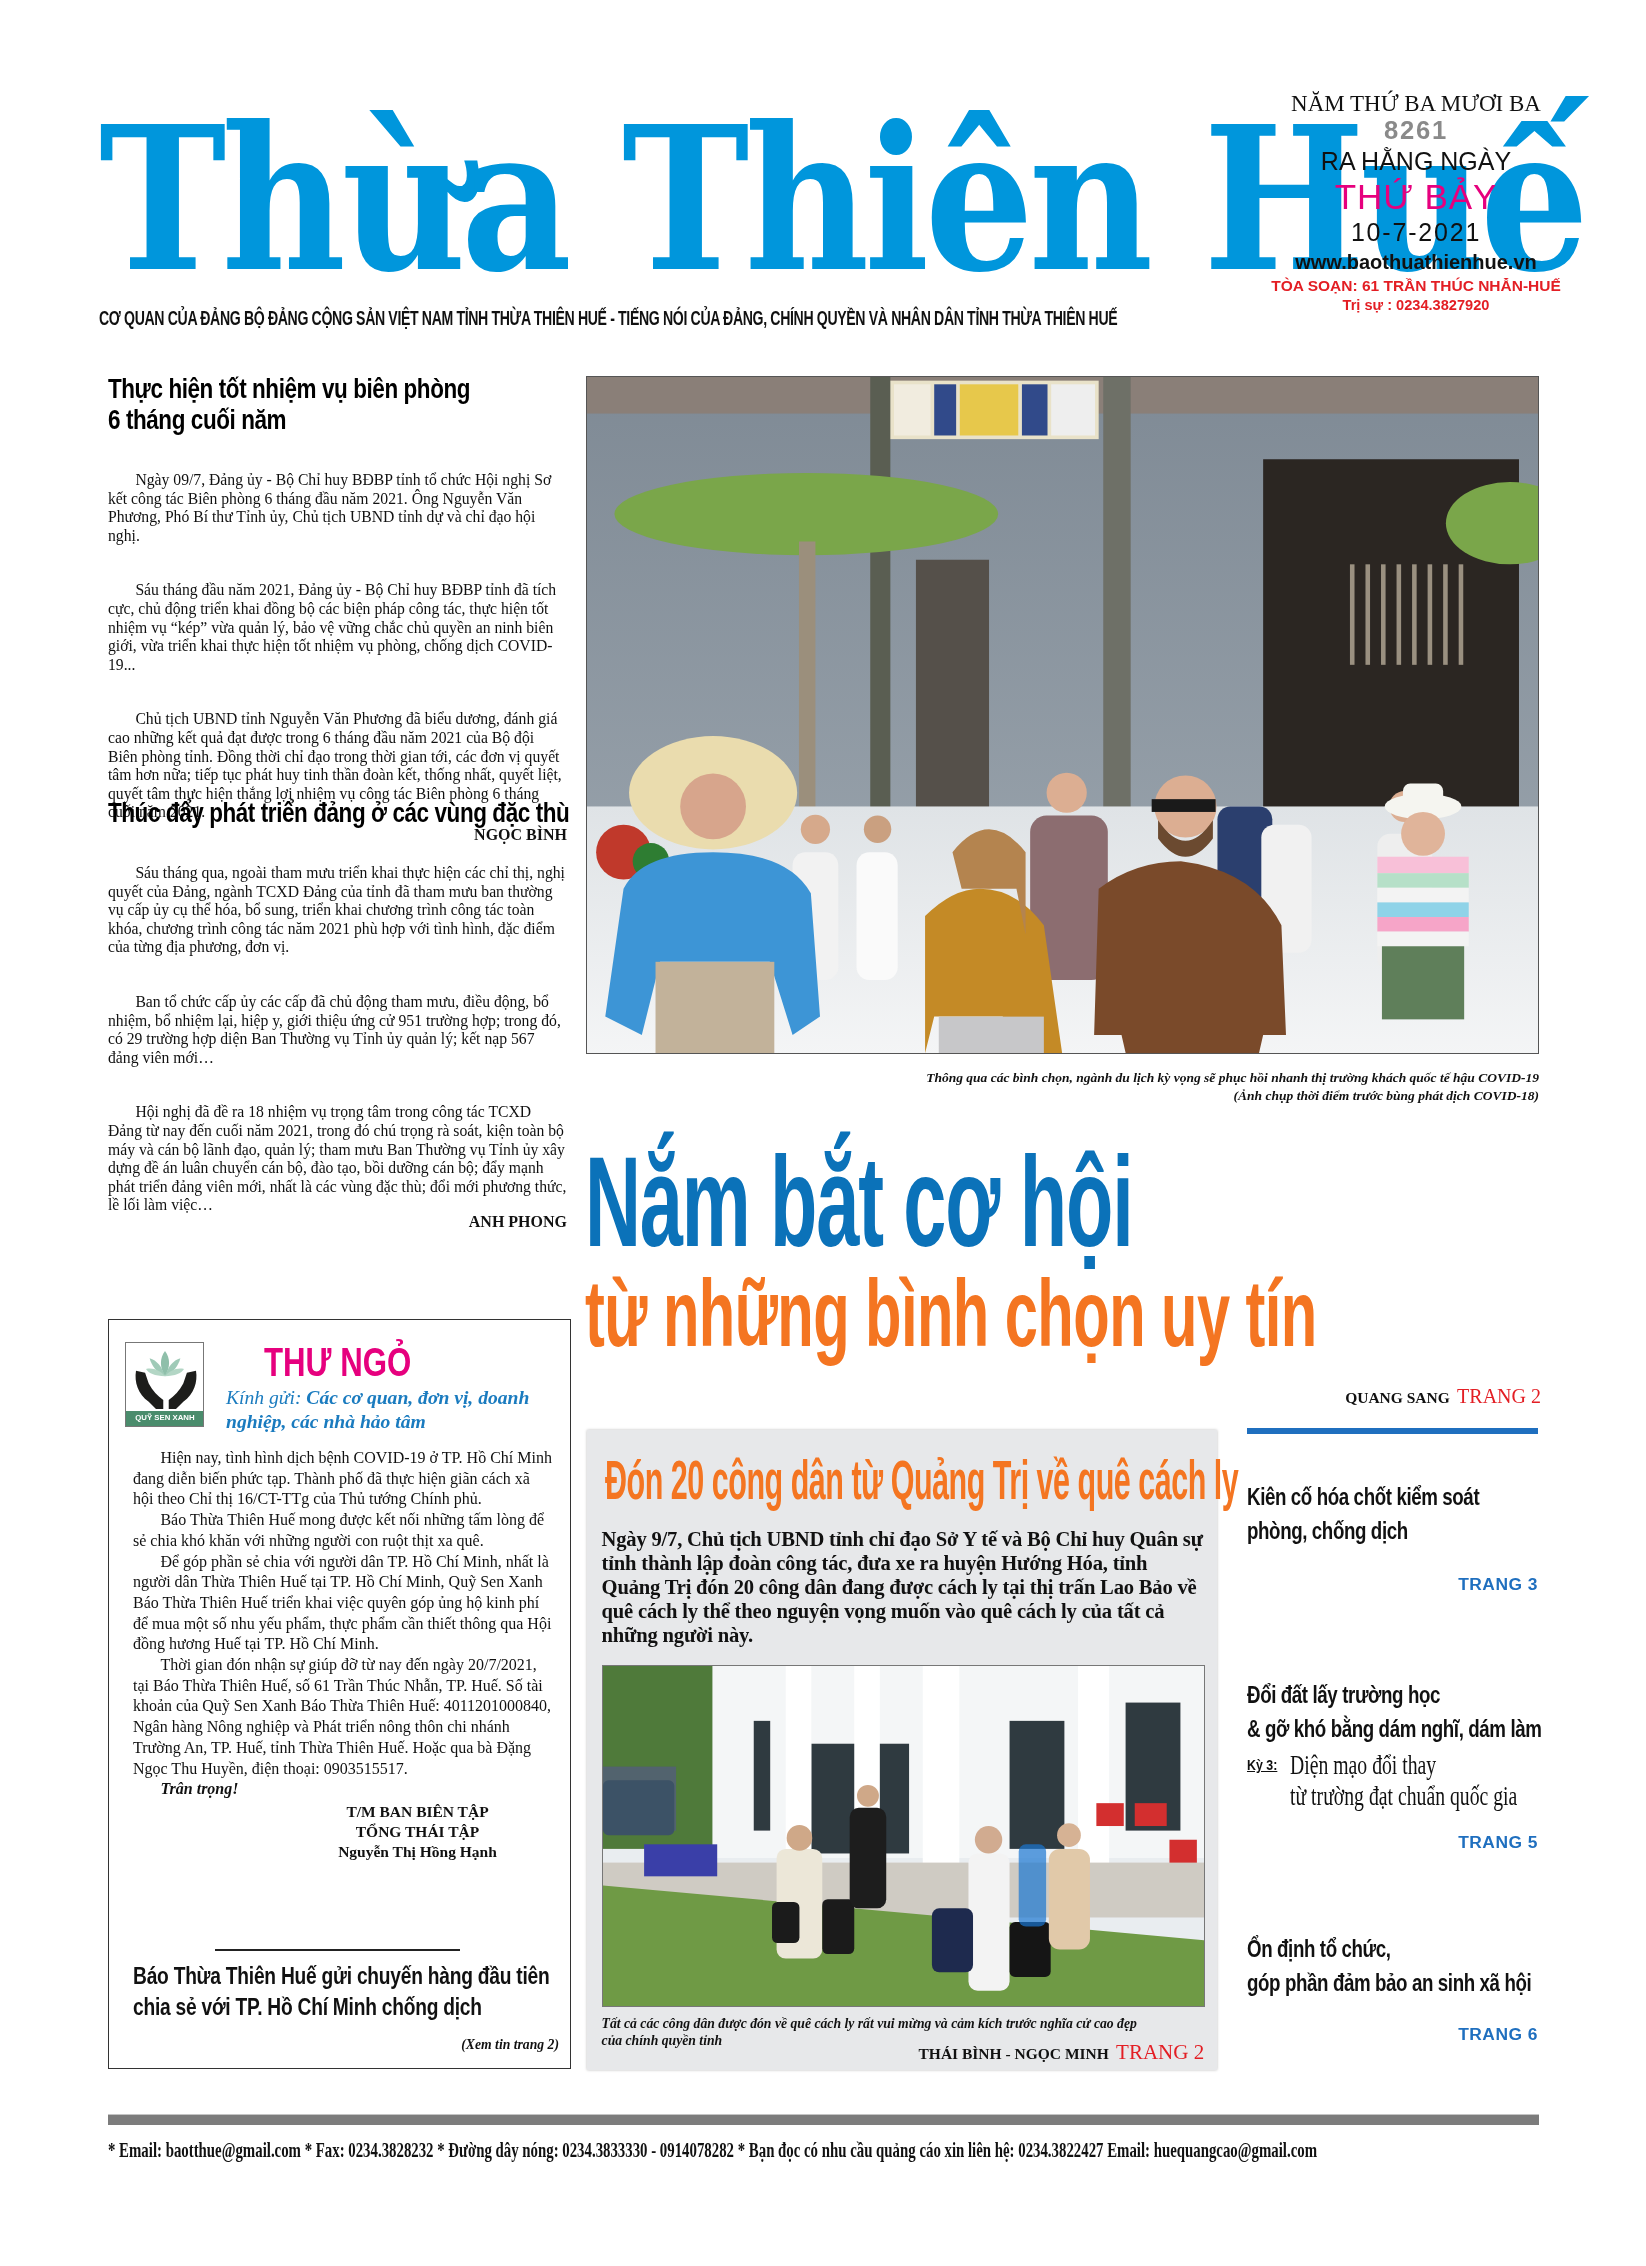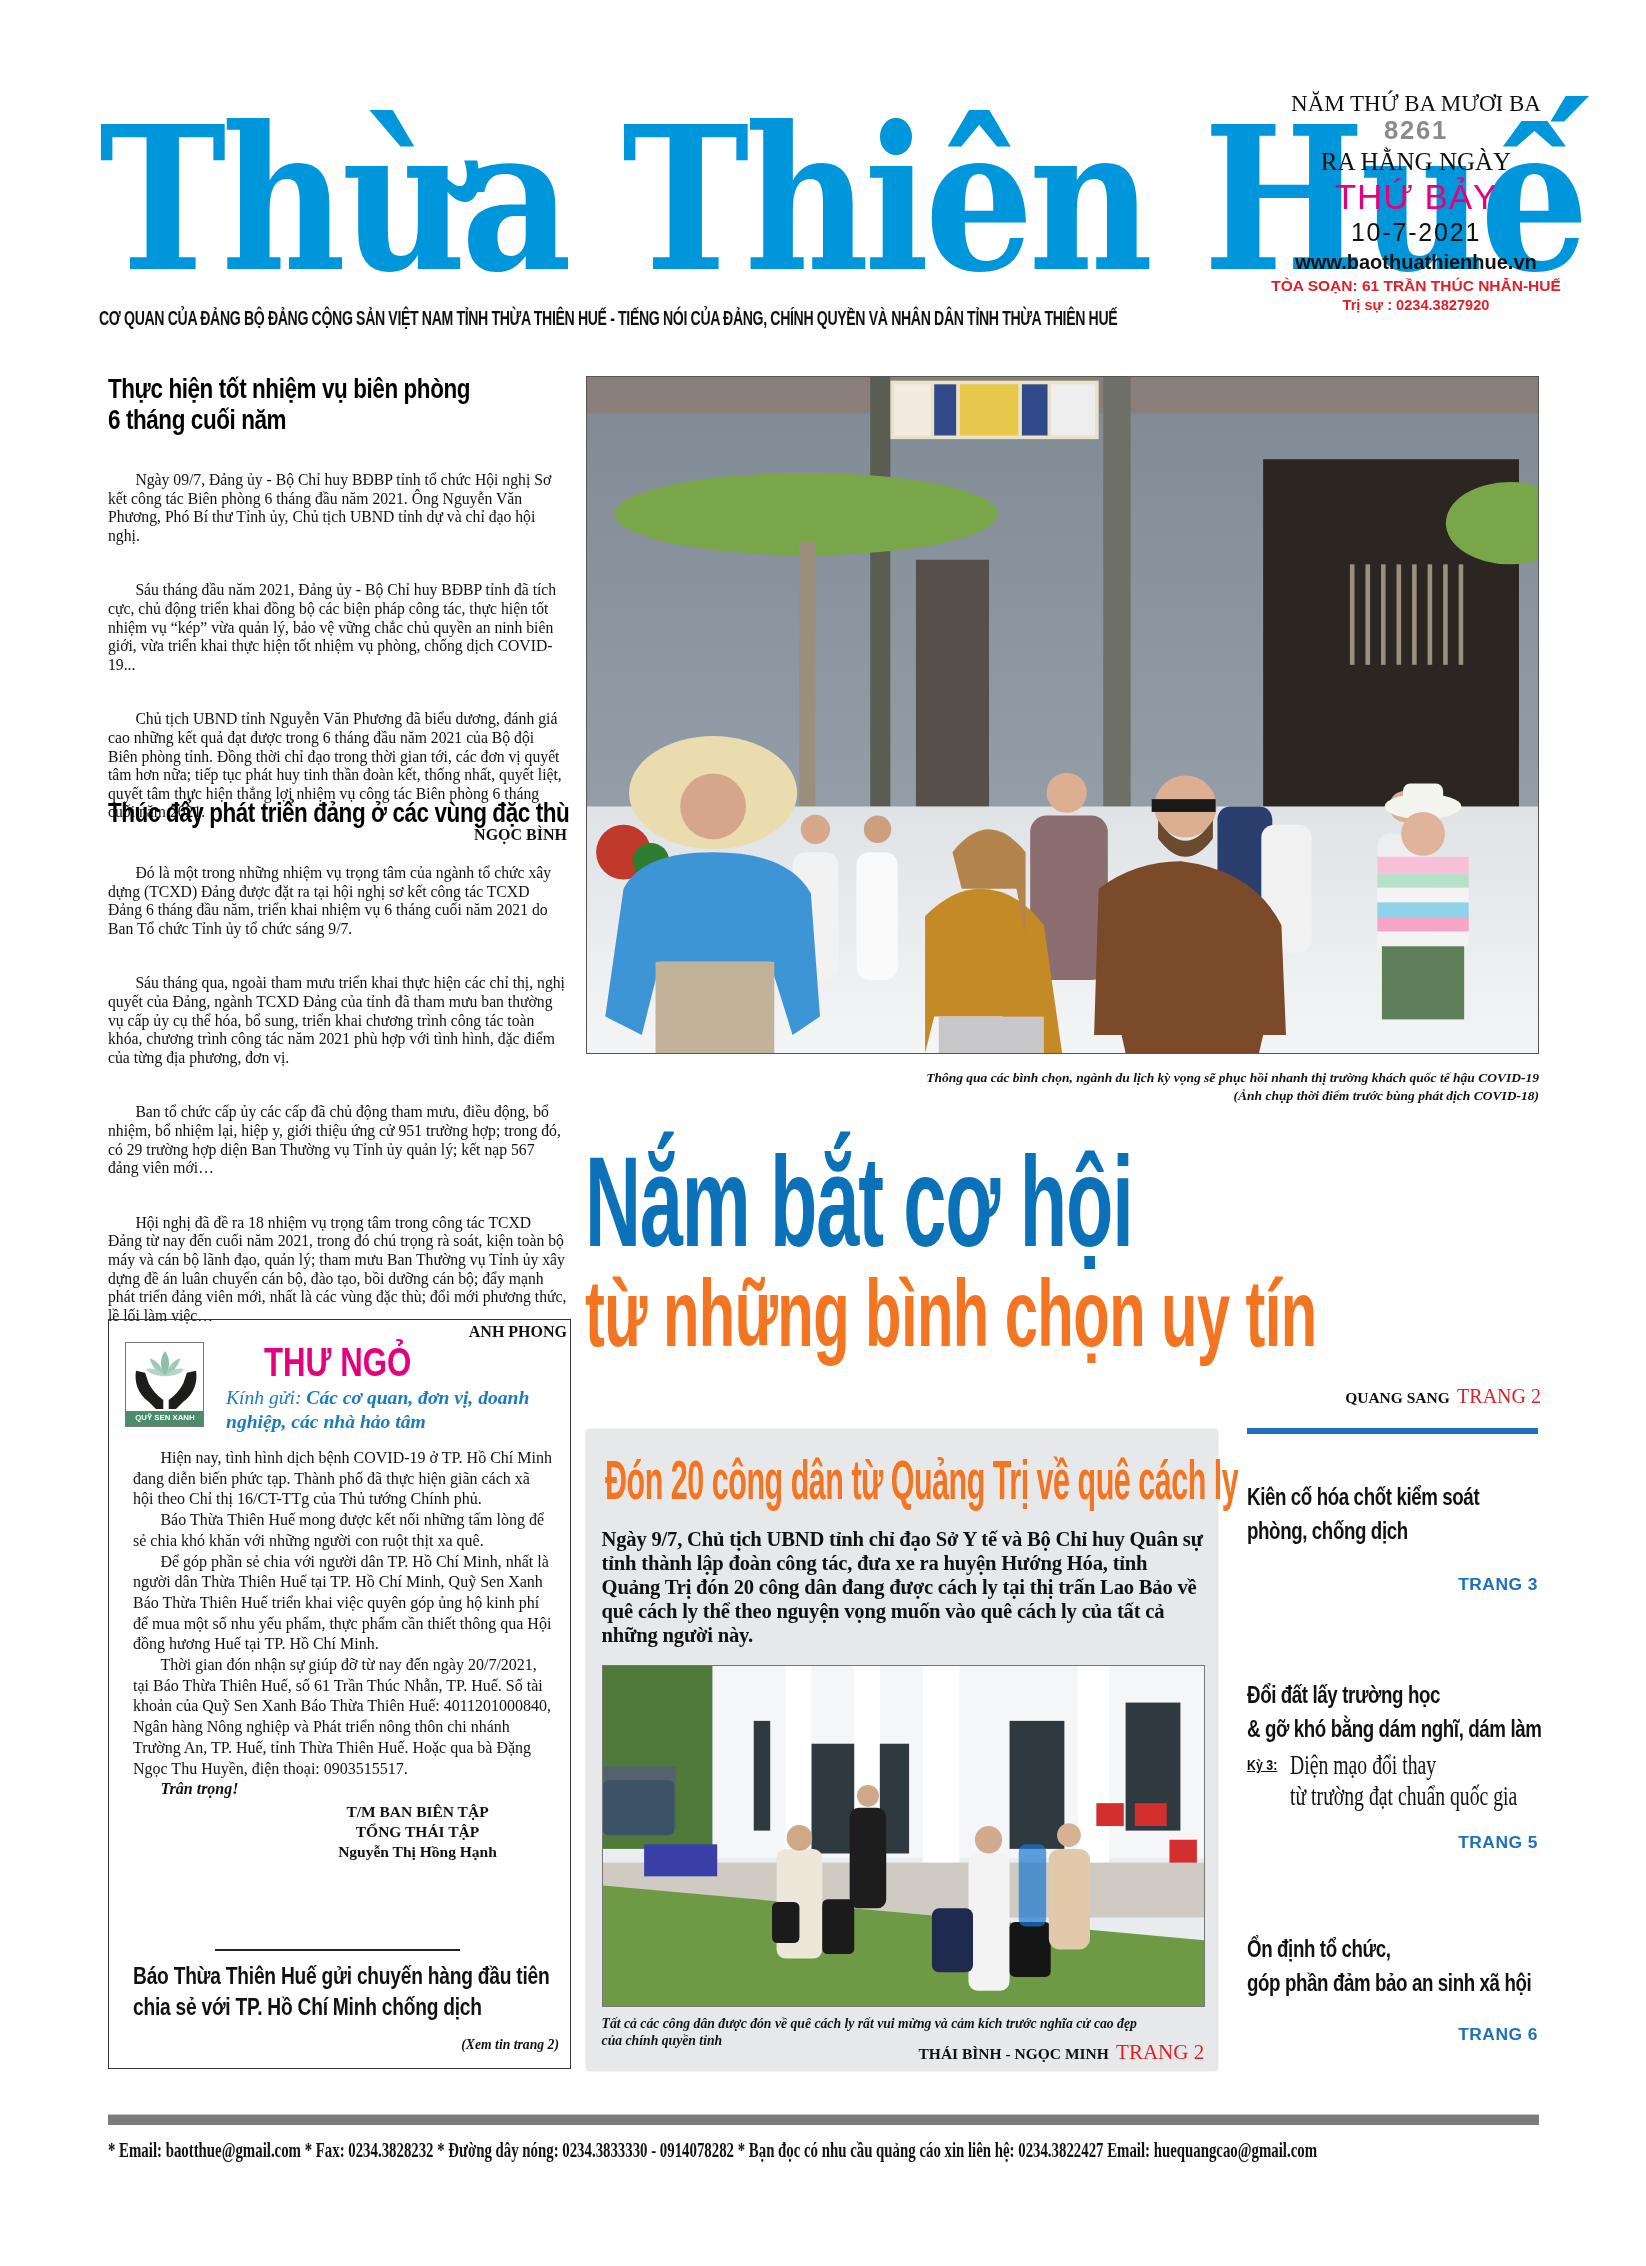--- a/index.html
+++ b/index.html
@@ -17,21 +17,21 @@
   }
   .masthead-tagline {
     left: 99px; top: 307px; width: 1188px;
     font-family: "Liberation Sans", sans-serif; font-weight: bold; font-size: 20px;
     letter-spacing: -0.5px; white-space: nowrap;
     transform: scaleX(0.705); transform-origin: left top;
   }
   .issue-box { left: 1270px; top: 90px; width: 292px; text-align: center; }
   .issue-year { font-family: "Liberation Serif", serif; font-size: 23px; line-height: 27.4px; }
   .issue-number { font-family: "Liberation Sans", sans-serif; font-weight: bold; font-size: 25.6px; color: #8a8a8a; line-height: 27.4px; letter-spacing: 1.8px; }
-  .issue-daily { font-family: Liberation Serif, serif; font-size: 25px; line-height: 33px; }
+  .issue-daily { font-family: Liberation Sans, sans-serif; font-size: 25px; line-height: 33px; }
   .issue-day { font-family: "Liberation Sans", sans-serif; font-weight: normal; font-size: 35px; color: #e6007e; line-height: 38px; letter-spacing: 0.9px; }
   .issue-date { font-family: "Liberation Sans", sans-serif; font-size: 25px; line-height: 33px; letter-spacing: 1.8px; }
   .issue-web { font-family: "Liberation Sans", sans-serif; font-weight: bold; font-size: 20px; line-height: 27.4px; }
   .issue-addr { font-family: "Liberation Sans", sans-serif; font-weight: bold; font-size: 15.5px; color: #e31e24; line-height: 20px; white-space: nowrap; }
   .issue-phone { font-family: "Liberation Sans", sans-serif; font-weight: bold; font-size: 14.6px; color: #e31e24; line-height: 18.3px; }
 
   
   .col-left { left: 108px; width: 459px; }
   .headline-condensed {
     font-family: "Liberation Sans", sans-serif; font-weight: bold; color: #000;
@@ -116,21 +116,20 @@
     <p>Ngày 09/7, Đảng ủy - Bộ Chỉ huy BĐBP tỉnh tổ chức Hội nghị Sơ kết công tác Biên phòng 6 tháng đầu năm 2021. Ông Nguyễn Văn Phương, Phó Bí thư Tỉnh ủy, Chủ tịch UBND tỉnh dự và chỉ đạo hội nghị.</p>
     <p>Sáu tháng đầu năm 2021, Đảng ủy - Bộ Chỉ huy BĐBP tỉnh đã tích cực, chủ động triển khai đồng bộ các biện pháp công tác, thực hiện tốt nhiệm vụ “kép” vừa quản lý, bảo vệ vững chắc chủ quyền an ninh biên giới, vừa triển khai thực hiện tốt nhiệm vụ phòng, chống dịch COVID-19...</p>
     <p>Chủ tịch UBND tỉnh Nguyễn Văn Phương đã biểu dương, đánh giá cao những kết quả đạt được trong 6 tháng đầu năm 2021 của Bộ đội Biên phòng tỉnh. Đồng thời chỉ đạo trong thời gian tới, các đơn vị quyết tâm hơn nữa; tiếp tục phát huy tinh thần đoàn kết, thống nhất, quyết liệt, quyết tâm thực hiện thắng lợi nhiệm vụ công tác Biên phòng 6 tháng cuối năm 2021.</p>
   </div>
   <div class="byline">NGỌC BÌNH</div>
 </div>
 
 <div class="abs col-left" style="top:797px;">
   <div class="headline-condensed">Thúc đẩy phát triển đảng ở các vùng đặc thù</div>
   <div class="body-text" style="margin-top:1.8px;">
-    <p>Đó là một trong những nhiệm vụ trọng tâm của ngành tổ chức xây dựng (TCXD) Đảng được đặt ra tại hội nghị sơ kết công tác TCXD Đảng 6 tháng đầu năm, triển khai nhiệm vụ 6 tháng cuối năm 2021 do Ban Tổ chức Tỉnh ủy tổ chức sáng 9/7.</p>
     <p>Sáu tháng qua, ngoài tham mưu triển khai thực hiện các chỉ thị, nghị quyết của Đảng, ngành TCXD Đảng của tỉnh đã tham mưu ban thường vụ cấp ủy cụ thể hóa, bổ sung, triển khai chương trình công tác toàn khóa, chương trình công tác năm 2021 phù hợp với tình hình, đặc điểm của từng địa phương, đơn vị.</p>
     <p>Ban tổ chức cấp ủy các cấp đã chủ động tham mưu, điều động, bổ nhiệm, bổ nhiệm lại, hiệp y, giới thiệu ứng cử 951 trường hợp; trong đó, có 29 trường hợp diện Ban Thường vụ Tỉnh ủy quản lý; kết nạp 567 đảng viên mới…</p>
     <p>Hội nghị đã đề ra 18 nhiệm vụ trọng tâm trong công tác TCXD Đảng từ nay đến cuối năm 2021, trong đó chú trọng rà soát, kiện toàn bộ máy và cán bộ lãnh đạo, quản lý; tham mưu Ban Thường vụ Tỉnh ủy xây dựng đề án luân chuyển cán bộ, đào tạo, bồi dưỡng cán bộ; đẩy mạnh phát triển đảng viên mới, nhất là các vùng đặc thù; đổi mới phương thức, lề lối làm việc…</p>
   </div>
   <div class="byline" style="margin-top:-1.8px;">ANH PHONG</div>
 </div>
 
 <div class="abs letter-box">
   <div class="abs letter-logo">
     <svg class="lotus" viewBox="0 0 42 34">

